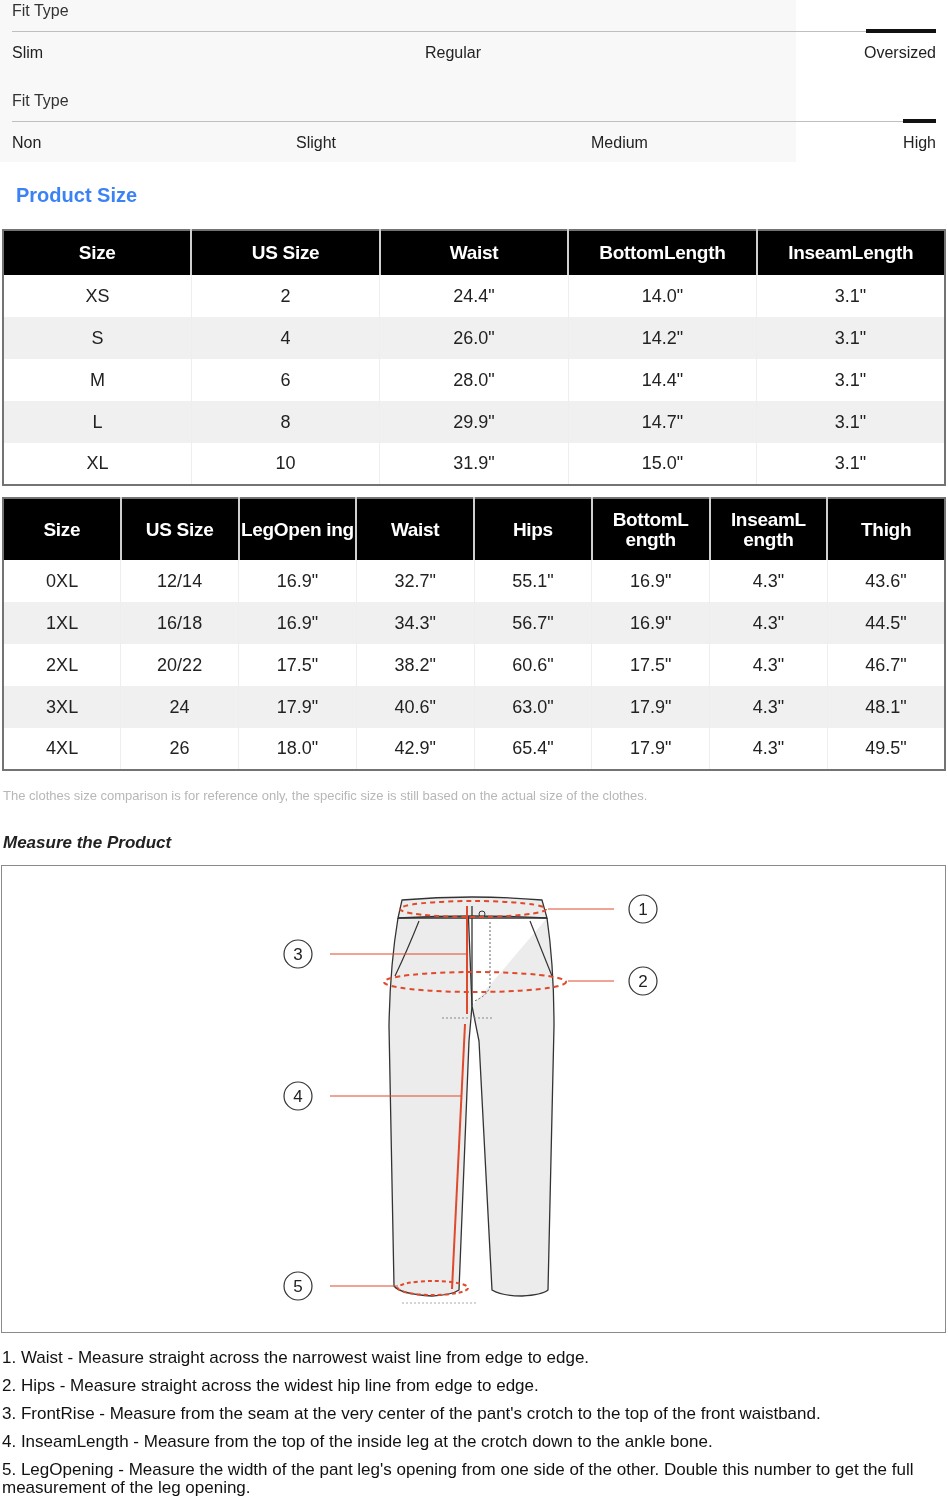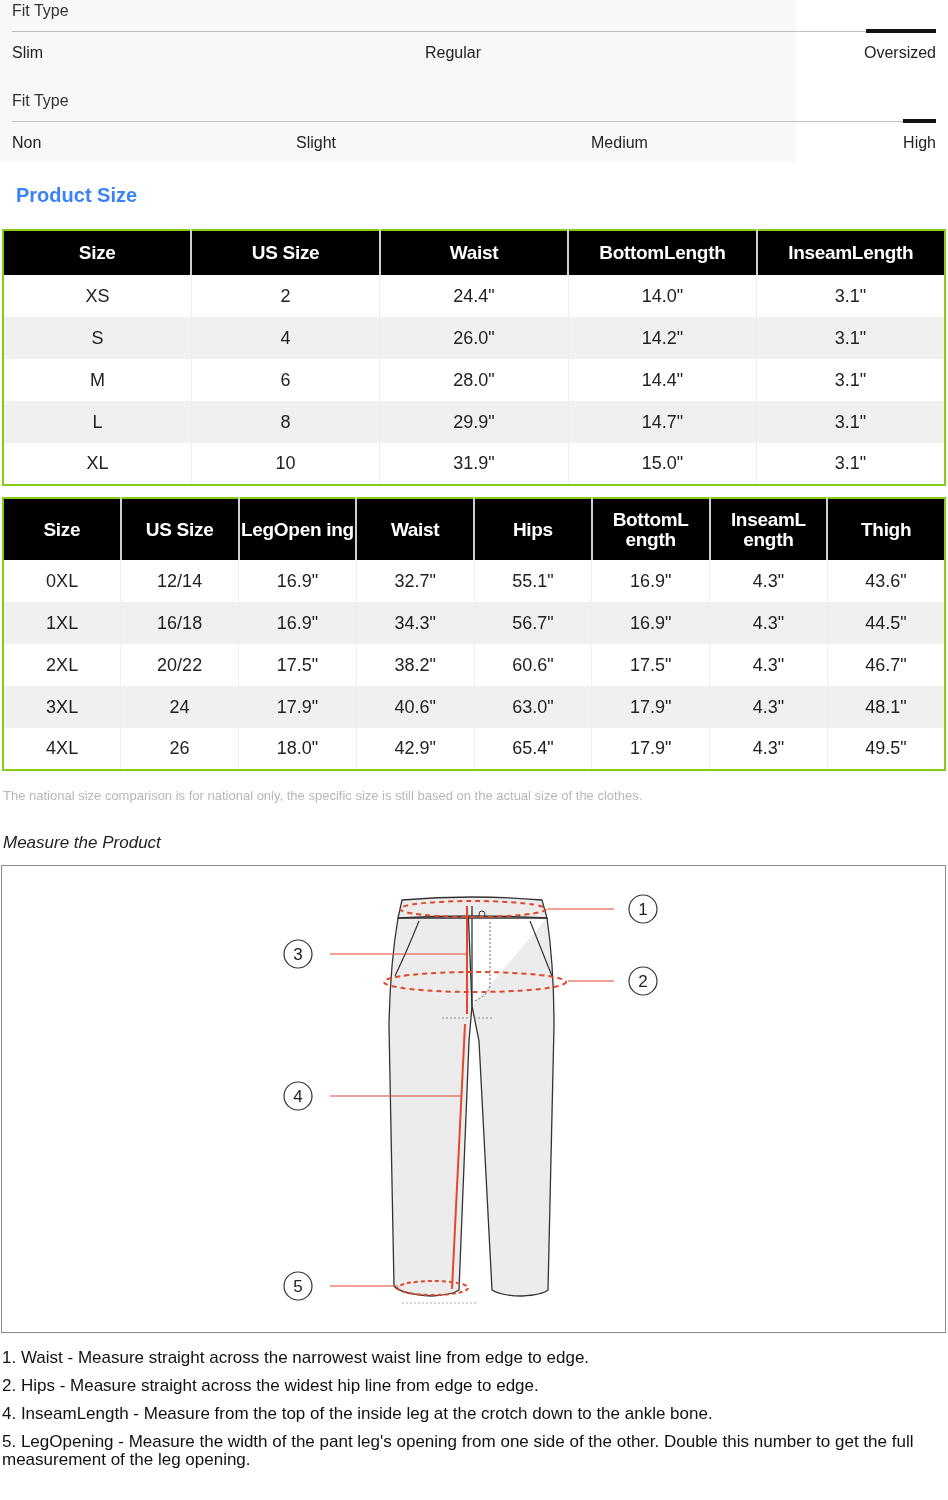--- a/index.html
+++ b/index.html
@@ -9,34 +9,34 @@
   .fit-panel { position: absolute; left: 0; top: 0; width: 796px; height: 162px; background: #f8f8f8; }
   .fit-block { position: absolute; left: 12px; width: 924px; }
   .fit-title { position: absolute; left: 0; font-size: 16px; color: #333; }
   .fit-track { position: absolute; left: 0; width: 924px; height: 1px; background: #bfbfbf; }
   .fit-marker { position: absolute; height: 4px; background: #111; }
   .fit-labels { position: absolute; left: 0; width: 924px; font-size: 16px; color: #222; }
   .fit-labels span { position: absolute; white-space: nowrap; }
 
   .section-title { position: absolute; left: 16px; top: 184px; font-size: 20px; font-weight: bold; color: #3b82f6; }
 
-  table.size-table { position: absolute; left: 2px; border-collapse: collapse; width: 944px; border: 2px solid #84cc16; table-layout: fixed; }
+  table.size-table { position: absolute; left: 2px; border-collapse: collapse; width: 944px; border: 2px solid #737373; table-layout: fixed; }
   table.size-table th { background: #000; color: #fff; font-weight: bold; font-size: 19px; border-right: 2px solid #cfcfcf; text-align: center; line-height: 20px; letter-spacing: -0.3px; }
   table.size-table th:last-child { border-right: none; }
   table.size-table td { text-align: center; font-size: 18px; color: #222; height: 42px; border-right: 1px solid #eeeeee; }
   table.size-table td:last-child { border-right: none; }
   table.size-table tr.alt td { background: #f0f0f0; }
 
   #t1 { top: 229px; }
   #t1 th { height: 45px; }
   #t2 { top: 497px; }
   #t2 th { height: 62px; }
 
   .note { position: absolute; left: 3px; top: 788px; font-size: 13px; color: #b7b7b7; }
-  .measure-title { position: absolute; left: 3px; top: 833px; font-size: 17px; font-style: italic; color: #222; }
+  .measure-title { position: absolute; left: 3px; top: 833px; font-size: 17px; font-style: italic; color: #222; font-weight: bold; }
   .diagram-box { position: absolute; left: 1px; top: 865px; width: 945px; height: 468px; border: 1px solid #8a8a8a; background: #fff; }
   .diagram-box svg { position: absolute; left: 0; top: 0; }
 
   .instructions { position: absolute; left: 2px; top: 1349px; width: 944px; font-size: 17px; color: #111; }
   .instructions p { line-height: 18px; margin-bottom: 10px; }
 </style>
 </head>
 <body>
 
 <div class="fit-panel">
@@ -176,21 +176,21 @@
       <td>18.0"</td>
       <td>42.9"</td>
       <td>65.4"</td>
       <td>17.9"</td>
       <td>4.3"</td>
       <td>49.5"</td>
     </tr>
   </tbody>
 </table>
 
-<div class="note">The national size comparison is for national only, the specific size is still based on the actual size of the clothes.</div>
+<div class="note">The clothes size comparison is for reference only, the specific size is still based on the actual size of the clothes.</div>
 <div class="measure-title">Measure the Product</div>
 
 <div class="diagram-box">
   <svg width="945" height="468" viewBox="0 0 945 468">
 
     <path d="M396,52 Q388,100 387,160 L392,420 Q398,428 430,430 Q450,429 457,424 L467,175 L470,140 L466,40" fill="#ececec" stroke="#333" stroke-width="1.3"></path>
 
     <path d="M470,140 L477,175 L490,424 Q500,430 520,430 Q540,429 546,424 L552,160 Q552,100 545,52" fill="#ececec" stroke="#333" stroke-width="1.3"></path>
 
     <path d="M396,52 L400,34 Q470,28 540,34 L545,52 Q470,48 396,52 Z" fill="#ececec" stroke="#333" stroke-width="1.3"></path>
@@ -240,15 +240,16 @@
     <g>
       <circle cx="296" cy="420" r="14" fill="#fff" stroke="#333" stroke-width="1.2"></circle>
       <text x="296" y="426" text-anchor="middle" font-size="17" font-family="Liberation Sans, sans-serif" fill="#222">5</text>
     </g>
   </svg>
 </div>
 
 <div class="instructions">
   <p>1. Waist - Measure straight across the narrowest waist line from edge to edge.</p>
   <p>2. Hips - Measure straight across the widest hip line from edge to edge.</p>
+  <p>3. FrontRise - Measure from the seam at the very center of the pant's crotch to the top of the front waistband.</p>
   <p>4. InseamLength - Measure from the top of the inside leg at the crotch down to the ankle bone.</p>
   <p>5. LegOpening - Measure the width of the pant leg's opening from one side of the other. Double this number to get the full measurement of the leg opening.</p>
 </div>
 
 </body></html>

